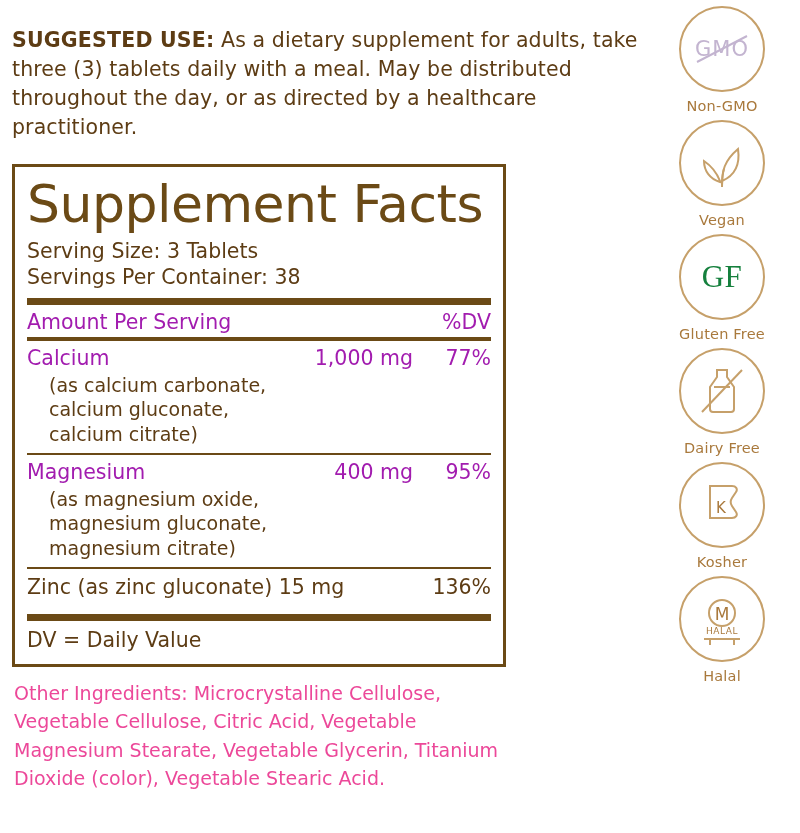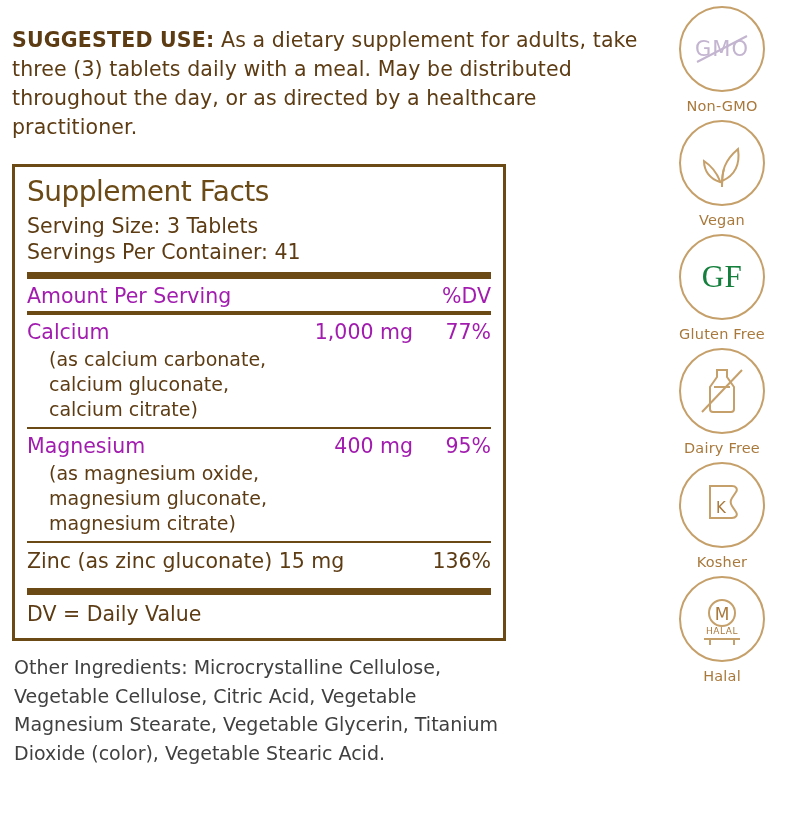--- a/index.html
+++ b/index.html
@@ -45,21 +45,21 @@
   
   .sf-panel {
     margin: 22px 0 0 4px;
     width: 494px;
     border: 3px solid #6b4a16;
     box-sizing: border-box;
     padding: 8px 12px 10px 12px;
     background: #fff;
   }
   .sf-title {
-    font-size: 28px;
+    font-size: 52px;
     line-height: 1.05;
     color: #6b4a16;
     font-family: "DejaVu Sans", sans-serif;
     font-weight: normal;
     letter-spacing: -0.5px;
     margin: 2px 0 6px 0;
   }
   .sf-serving {
     font-size: 20.5px;
     line-height: 1.28;
@@ -118,21 +118,21 @@
     font-size: 20.5px;
     color: #5d3c14;
     padding: 7px 0 2px 0;
   }
 
   .other-ing {
     margin: 12px 0 0 6px;
     width: 500px;
     font-size: 19px;
     line-height: 1.5;
-    color: #404040;
+    color: #ec4899;
   }
 
   
   .badges {
     position: absolute;
     right: 12px;
     top: 6px;
     width: 132px;
     display: flex;
     flex-direction: column;
@@ -179,21 +179,21 @@
 
     <div class="suggested-use">
       <span class="lead">SUGGESTED USE:</span><span> As a dietary supplement for adults, take three (3) tablets daily with a meal. May be distributed throughout the day, or as directed by a healthcare practitioner.</span>
     </div>
 
     <div class="sf-panel">
 
       <div class="sf-title">Supplement Facts</div>
 
       <div class="sf-serving">Serving Size: 3 Tablets</div>
-      <div class="sf-serving">Servings Per Container: 41</div>
+      <div class="sf-serving">Servings Per Container: 38</div>
 
       <div class="rule-thick"></div>
 
       <div class="sf-row sf-head">
         <span class="nm">Amount Per Serving</span>
         <span class="dv">%DV</span>
       </div>
 
       <div class="rule-med"></div>
 

